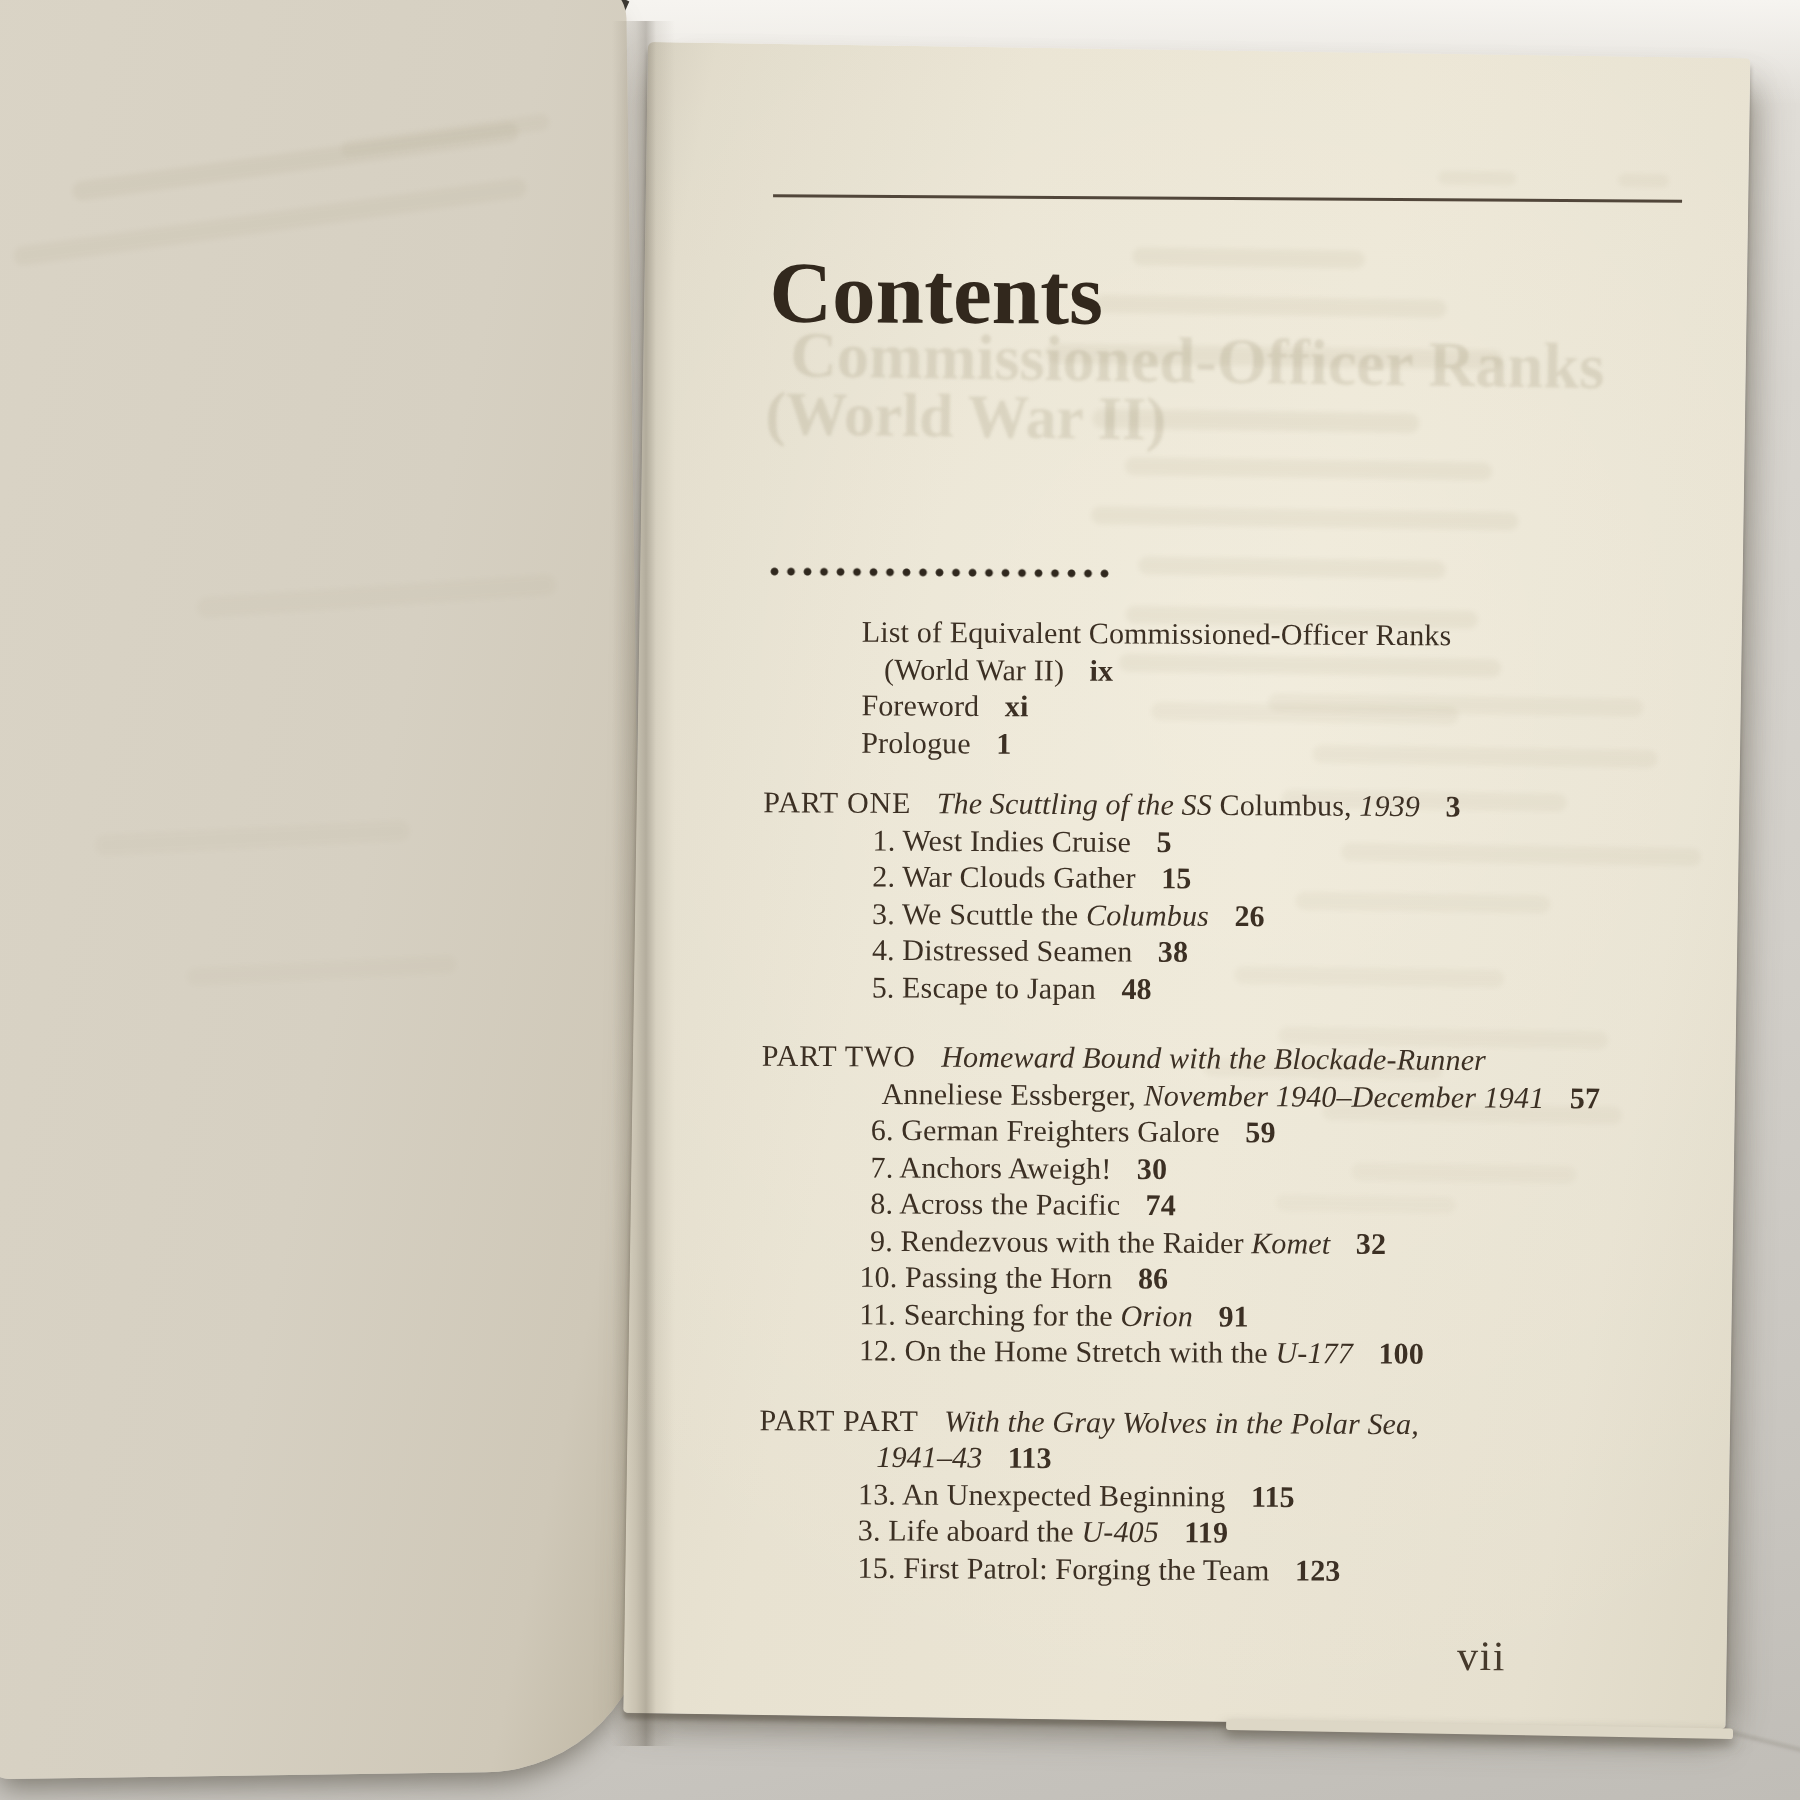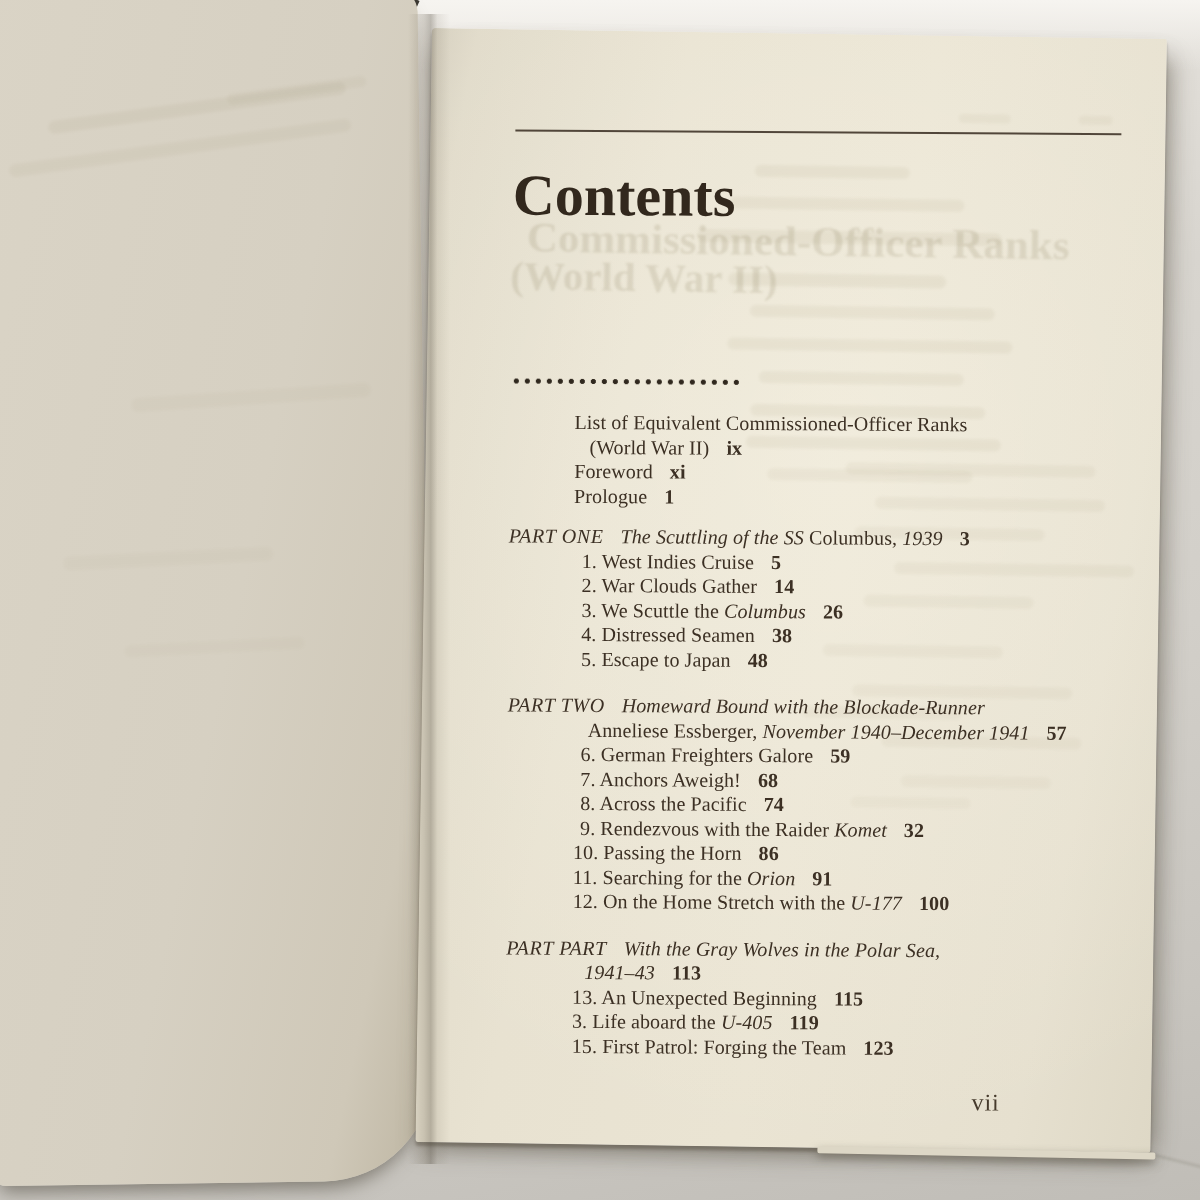--- a/index.html
+++ b/index.html
@@ -73,25 +73,25 @@
   .section-dots{
     position:absolute;left:81px;top:349px;width:231px;height:7px;
     background-image:radial-gradient(circle,#30281e 2.2px,rgba(0,0,0,0) 2.9px);
     background-size:11px 7px;
   }
   .toc{
     position:absolute;left:80px;top:381px;width:640px;
     font-size:20px;color:#3c3024;letter-spacing:.1px;
   }
   .toc-line{line-height:24.5px;height:24.5px;white-space:nowrap;}
-  .part-label{margin-right:17px;letter-spacing:.6px;font-style:italic;}
+  .part-label{margin-right:17px;letter-spacing:.6px;}
   .it{font-style:italic;}
   .pgnum{margin-left:17px;font-weight:bold;}
   .folio{
-    position:absolute;left:546px;top:1058px;font-size:24px;color:#463a2c;letter-spacing:1px;
+    position:absolute;left:546px;top:1058px;font-size:28px;color:#463a2c;letter-spacing:1px;
   }
 </style>
 </head>
 <body>
 
 <div class="scene">
   <div class="backdrop-highlight"></div>
   <div class="backdrop-crease"></div>
   <div class="cover-corner"></div>
 
@@ -137,28 +137,28 @@
       <div class="header-rule"></div>
       <div class="page-title">Contents</div>
       <div class="section-dots"></div>
       <div class="toc">
           <div class="toc-line front" style="padding-left: 65px;"><span>List of Equivalent Commissioned-Officer Ranks</span></div>
           <div class="toc-line front" style="padding-left: 80px;"><span>(World War II)</span><span class="pgnum">ix</span></div>
           <div class="toc-line front" style="padding-left: 65px;"><span>Foreword</span><span class="pgnum">xi</span></div>
           <div class="toc-line front" style="padding-left: 65px;"><span>Prologue</span><span class="pgnum">1</span></div>
           <div class="toc-line part" style="margin-top: 16px; padding-left: 0px;"><span class="part-label">PART ONE</span><span class="it">The Scuttling of the SS </span><span>Columbus, </span><span class="it">1939</span><span class="pgnum">3</span></div>
           <div class="toc-line chapter" style="padding-left: 73px;"><span>1. West Indies Cruise</span><span class="pgnum">5</span></div>
-          <div class="toc-line chapter" style="padding-left: 73px;"><span>2. War Clouds Gather</span><span class="pgnum">14</span></div>
+          <div class="toc-line chapter" style="padding-left: 73px;"><span>2. War Clouds Gather</span><span class="pgnum">15</span></div>
           <div class="toc-line chapter" style="padding-left: 73px;"><span>3. We Scuttle the </span><span class="it">Columbus</span><span class="pgnum">26</span></div>
           <div class="toc-line chapter" style="padding-left: 73px;"><span>4. Distressed Seamen</span><span class="pgnum">38</span></div>
           <div class="toc-line chapter" style="padding-left: 73px;"><span>5. Escape to Japan</span><span class="pgnum">48</span></div>
           <div class="toc-line part" style="margin-top: 22px; padding-left: 0px;"><span class="part-label">PART TWO</span><span class="it">Homeward Bound with the Blockade-Runner</span></div>
           <div class="toc-line cont" style="padding-left: 80px;"><span>Anneliese Essberger, </span><span class="it">November 1940–December 1941</span><span class="pgnum">57</span></div>
           <div class="toc-line chapter" style="padding-left: 73px;"><span>6. German Freighters Galore</span><span class="pgnum">59</span></div>
-          <div class="toc-line chapter" style="padding-left: 73px;"><span>7. Anchors Aweigh!</span><span class="pgnum">68</span></div>
+          <div class="toc-line chapter" style="padding-left: 73px;"><span>7. Anchors Aweigh!</span><span class="pgnum">30</span></div>
           <div class="toc-line chapter" style="padding-left: 73px;"><span>8. Across the Pacific</span><span class="pgnum">74</span></div>
           <div class="toc-line chapter" style="padding-left: 73px;"><span>9. Rendezvous with the Raider </span><span class="it">Komet</span><span class="pgnum">32</span></div>
           <div class="toc-line chapter" style="padding-left: 66px;"><span>10. Passing the Horn</span><span class="pgnum">86</span></div>
           <div class="toc-line chapter" style="padding-left: 66px;"><span>11. Searching for the </span><span class="it">Orion</span><span class="pgnum">91</span></div>
           <div class="toc-line chapter" style="padding-left: 66px;"><span>12. On the Home Stretch with the </span><span class="it">U-177</span><span class="pgnum">100</span></div>
           <div class="toc-line part" style="margin-top: 22px; padding-left: 0px;"><span class="part-label">PART PART</span><span class="it">With the Gray Wolves in the Polar Sea,</span></div>
           <div class="toc-line cont" style="padding-left: 78px;"><span class="it">1941–43</span><span class="pgnum">113</span></div>
           <div class="toc-line chapter" style="padding-left: 66px;"><span>13. An Unexpected Beginning</span><span class="pgnum">115</span></div>
           <div class="toc-line chapter" style="padding-left: 66px;"><span>3. Life aboard the </span><span class="it">U-405</span><span class="pgnum">119</span></div>
           <div class="toc-line chapter" style="padding-left: 66px;"><span>15. First Patrol: Forging the Team</span><span class="pgnum">123</span></div>

